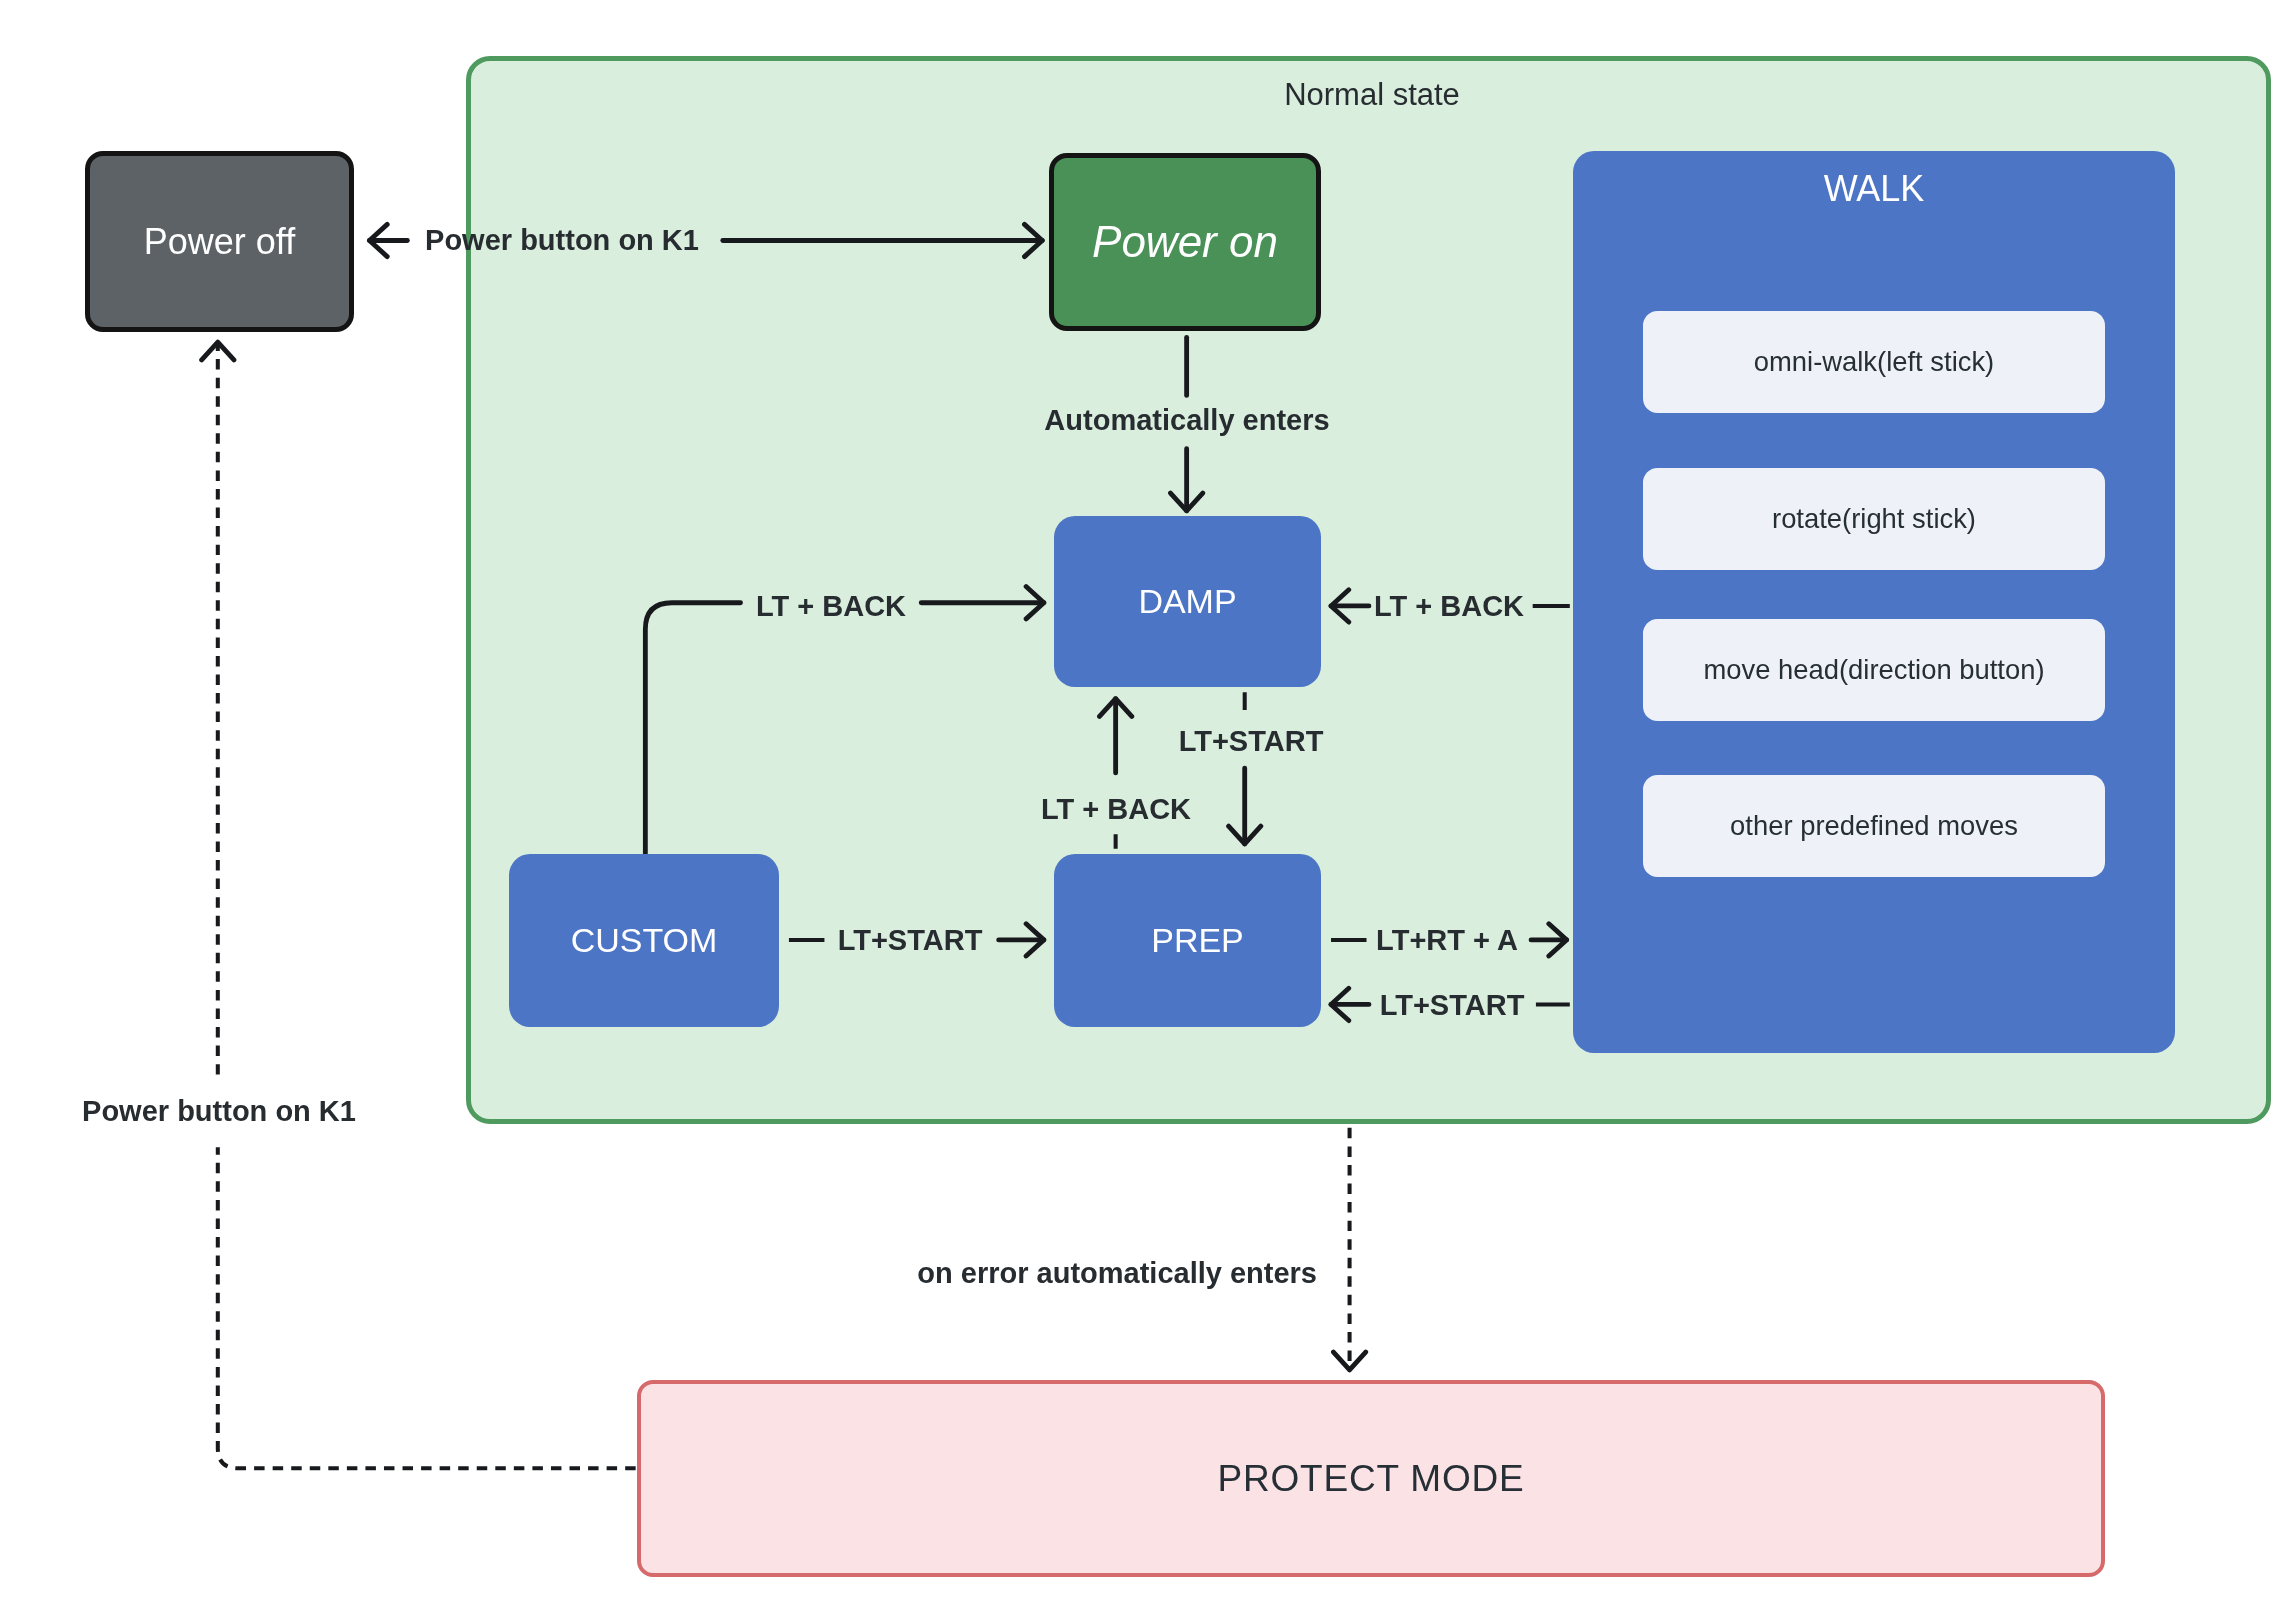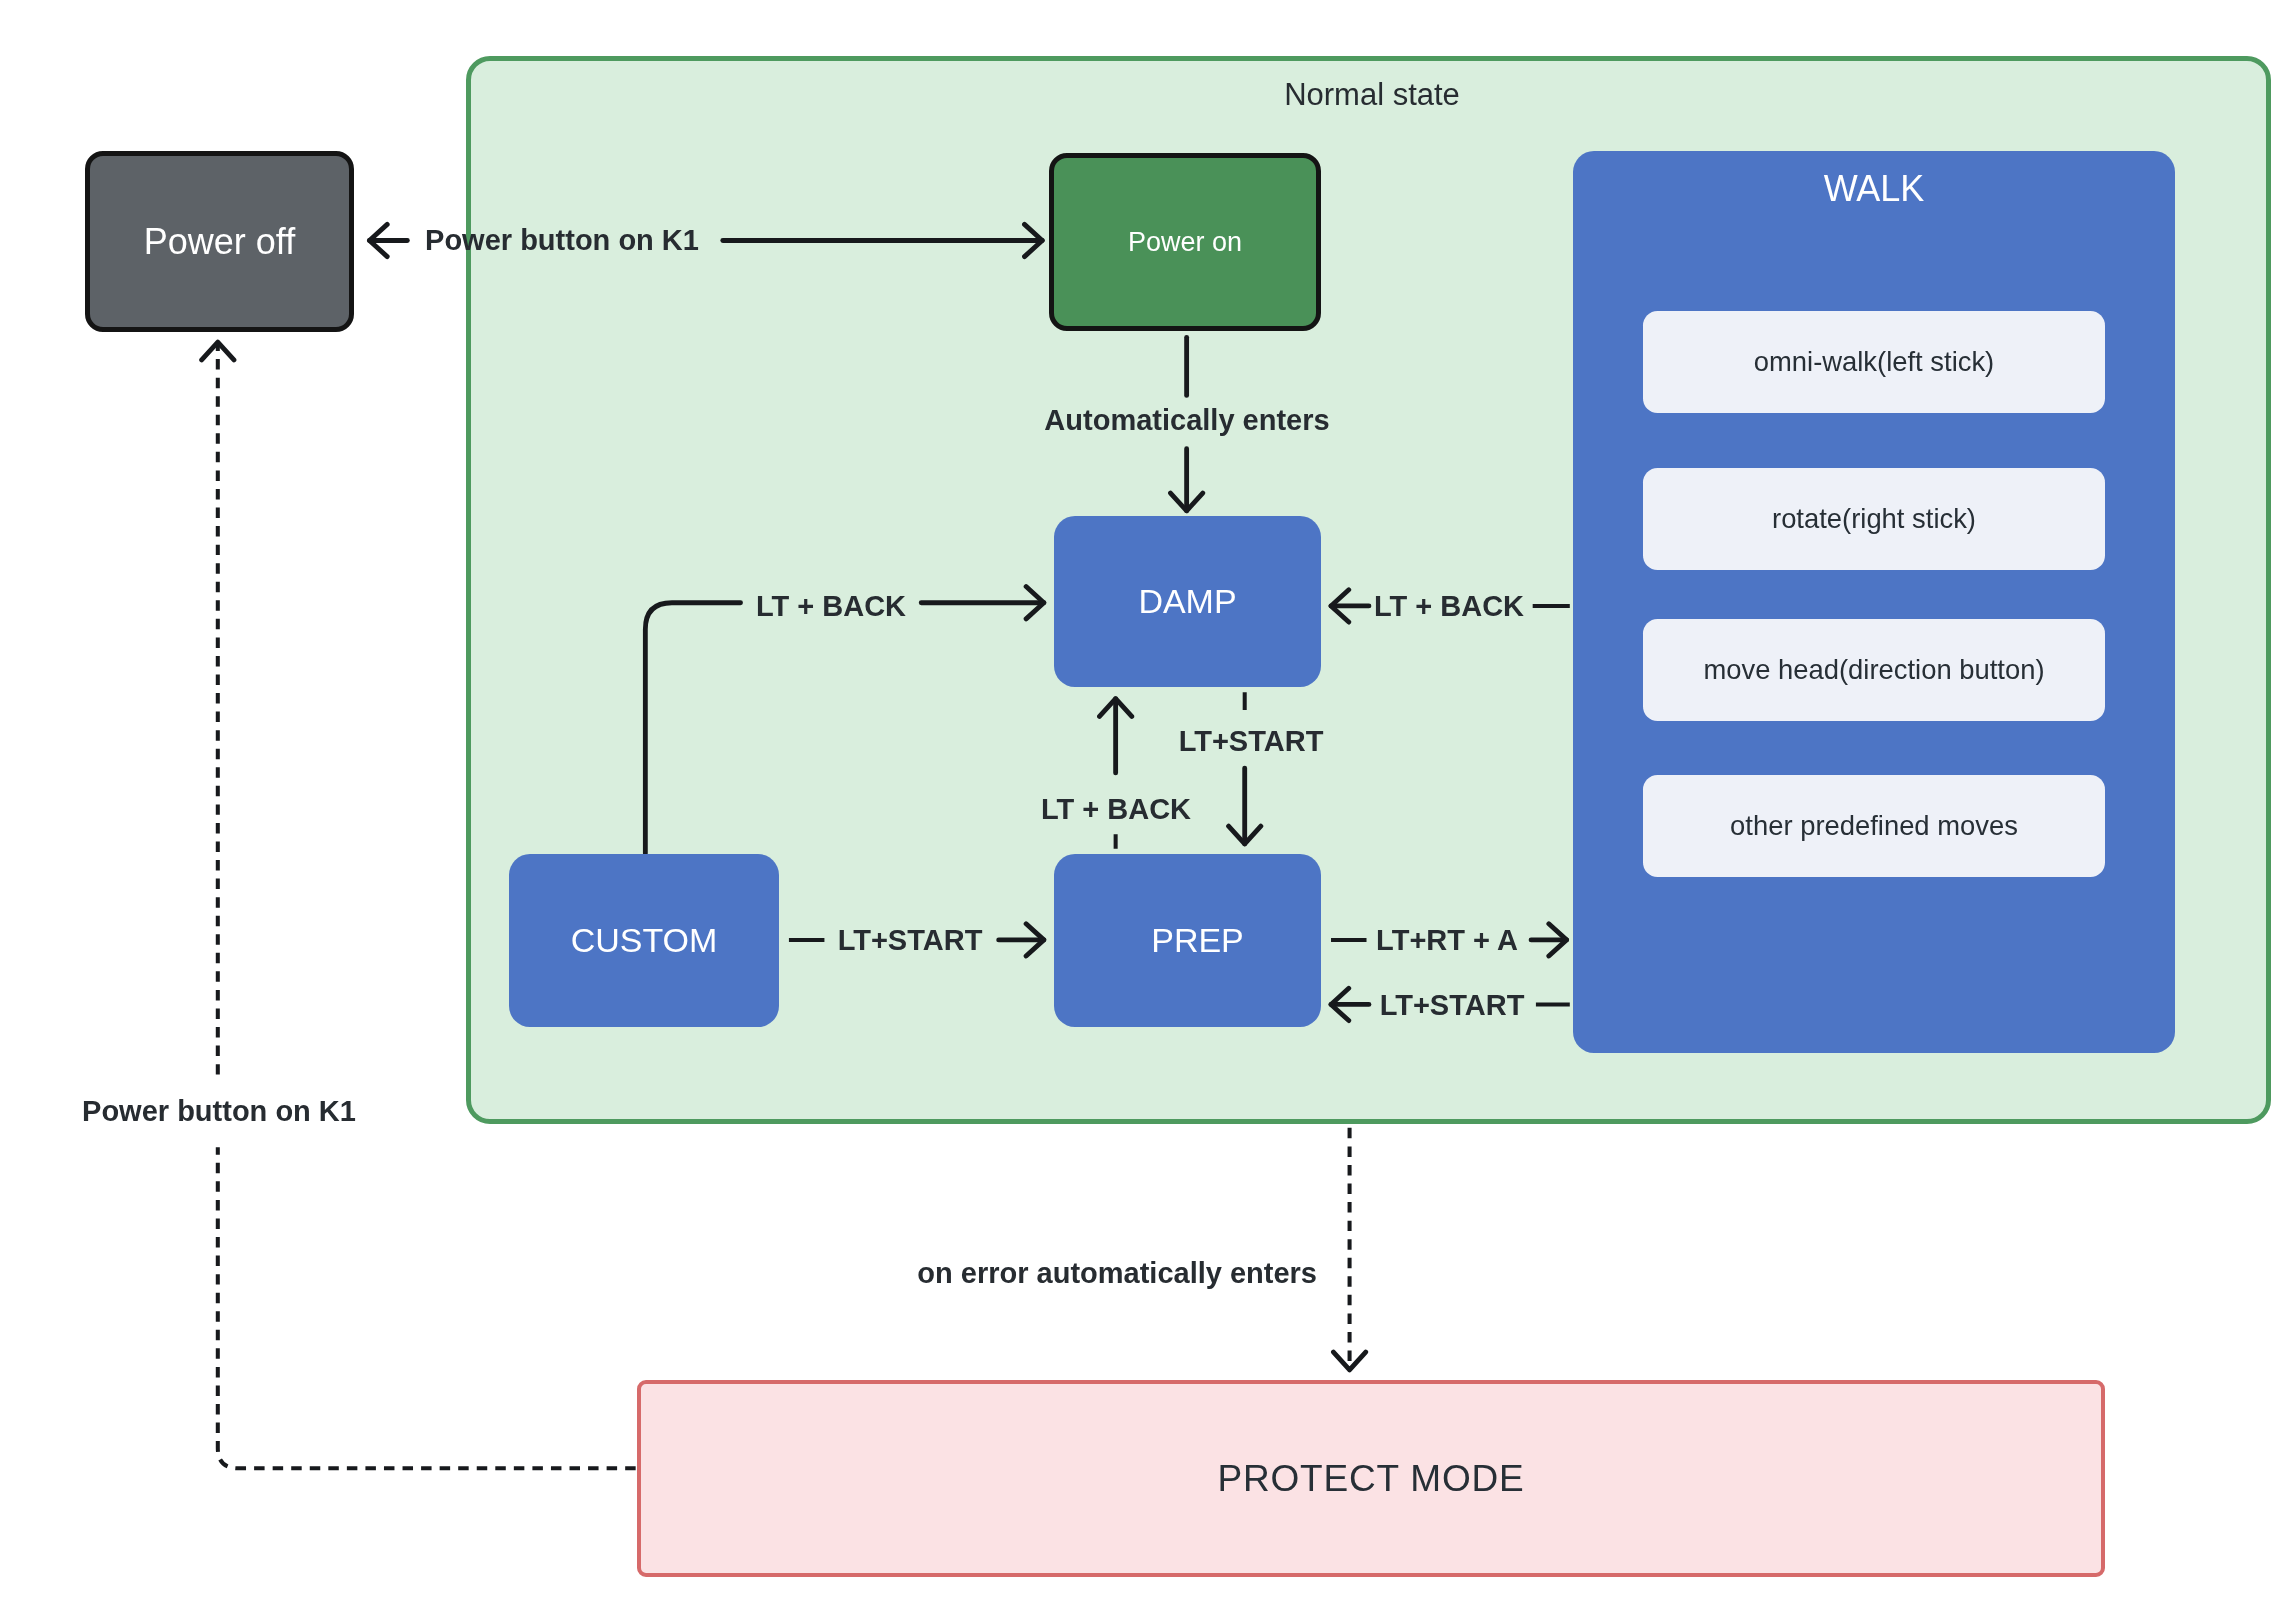--- a/index.html
+++ b/index.html
@@ -12,23 +12,23 @@
   *{margin:0;padding:0;box-sizing:border-box;}
   html,body{background:#ffffff;}
   body{font-family:"Liberation Sans", sans-serif;}
   #canvas{position:relative;width:2295px;height:1612px;background:#ffffff;overflow:hidden;}
 
   .panel{position:absolute;background:var(--panel-fill);border:5.6px solid var(--panel-border);border-radius:24px;}
   .panel-title{position:absolute;font-size:31px;color:var(--label-ink);transform:translate(-50%,0);white-space:nowrap;}
 
   .node{position:absolute;display:flex;align-items:center;justify-content:center;color:var(--white-text);white-space:nowrap;}
   .node.gray{background:var(--power-off-gray);border:5.6px solid var(--box-border);border-radius:18px;font-size:36px;}
-  .node.green{background:var(--power-on-green);border:5.6px solid var(--box-border);border-radius:18px;font-size:27px;}
+  .node.green{background:var(--power-on-green);border:5.6px solid var(--box-border);border-radius:18px;font-size:44px;font-style:italic;}
   .node.blue{background:var(--node-blue);border-radius:21px;font-size:34px;}
-  .node.pink{background:var(--protect-fill);border:4.8px solid var(--protect-border);border-radius:9px;color:var(--item-ink);font-size:37px;letter-spacing:0.8px;}
+  .node.pink{background:var(--protect-fill);border:4.8px solid var(--protect-border);border-radius:16px;color:var(--item-ink);font-size:37px;letter-spacing:0.8px;}
 
   .walk-panel{position:absolute;background:var(--node-blue);border-radius:21px;}
   .walk-title{position:absolute;width:100%;text-align:center;color:var(--white-text);font-size:36px;}
   .walk-item{position:absolute;background:var(--walk-item-fill);border-radius:14.5px;display:flex;align-items:center;justify-content:center;color:var(--item-ink);font-size:27.4px;white-space:nowrap;margin-top:19px;}
 
   .edge-label{position:absolute;font-size:29px;color:var(--label-ink);transform:translate(-50%,-50%);white-space:nowrap;font-weight:bold;}
   .edge-label.right-anchor{transform:translate(-100%,-50%);}
 
   svg#wires{position:absolute;left:0;top:0;}
   .wire{stroke:var(--line-ink);stroke-width:6;fill:none;stroke-linecap:round;}

